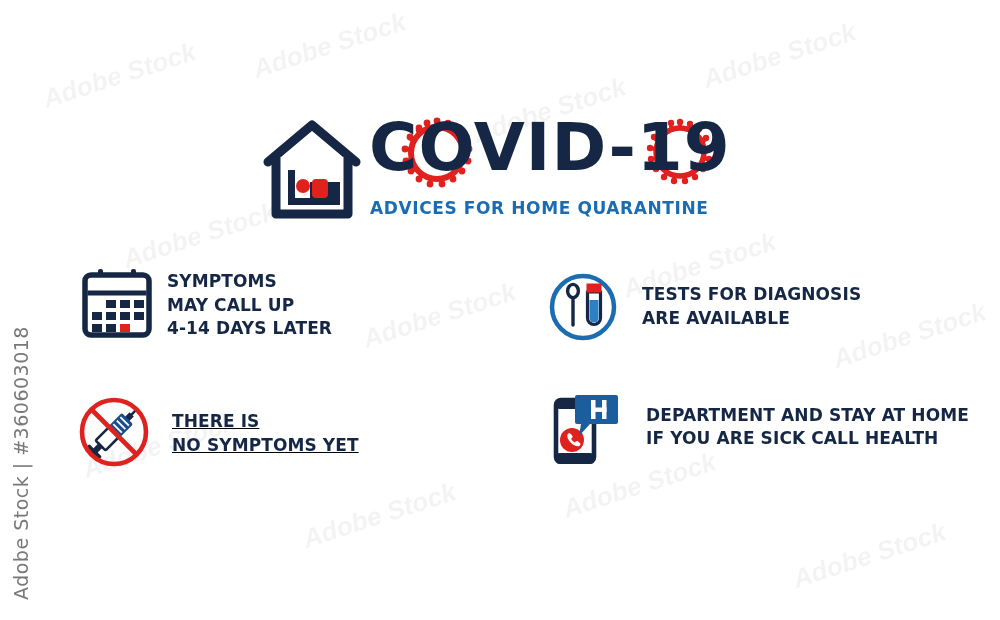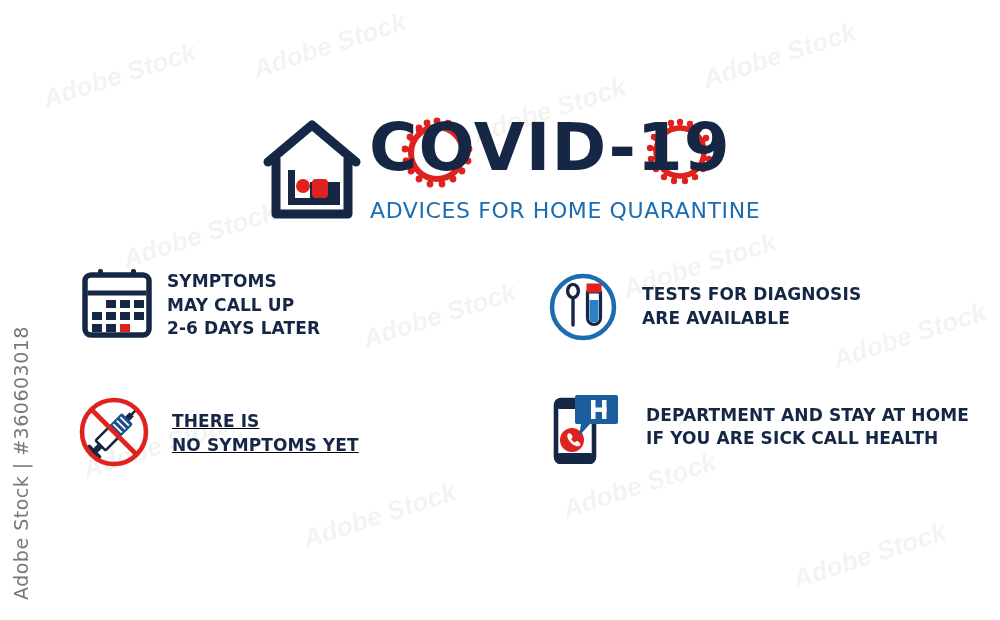--- a/index.html
+++ b/index.html
@@ -96,22 +96,22 @@
   .virus-ring {
     position: absolute;
     z-index: 1;
   }
 
   .subtitle {
     position: absolute;
     left: 1px;
     top: 88px;
     font-family: "DejaVu Sans", sans-serif;
-    font-weight: 400;
-    font-size: 22px;
+    font-weight: 700;
+    font-size: 17px;
     letter-spacing: 0.6px;
     color: #1b6cb0;
     white-space: nowrap;
   }
 
   
   .advice {
     position: absolute;
     display: flex;
     align-items: flex-start;
@@ -312,21 +312,21 @@
         <rect x="54" y="46" width="10" height="8" fill="#152744"></rect>
 
         <rect x="12" y="58" width="10" height="8" fill="#152744"></rect>
         <rect x="26" y="58" width="10" height="8" fill="#152744"></rect>
         <rect x="40" y="58" width="10" height="8" fill="#e0221f"></rect>
       </svg>
     </div>
     <div class="lines">
       <span class="line">SYMPTOMS</span>
       <span class="line">MAY CALL UP</span>
-      <span class="line">2-6 DAYS LATER</span>
+      <span class="line">4-14 DAYS LATER</span>
     </div>
   </div>
 
   <div class="advice" id="advice-tests">
     <div class="icon-wrap">
       <svg width="70" height="70" viewBox="0 0 70 70">
 
         <circle cx="35" cy="35" r="31" fill="#ffffff" stroke="#1b6cb0" stroke-width="4.5"></circle>
 
         <g>

